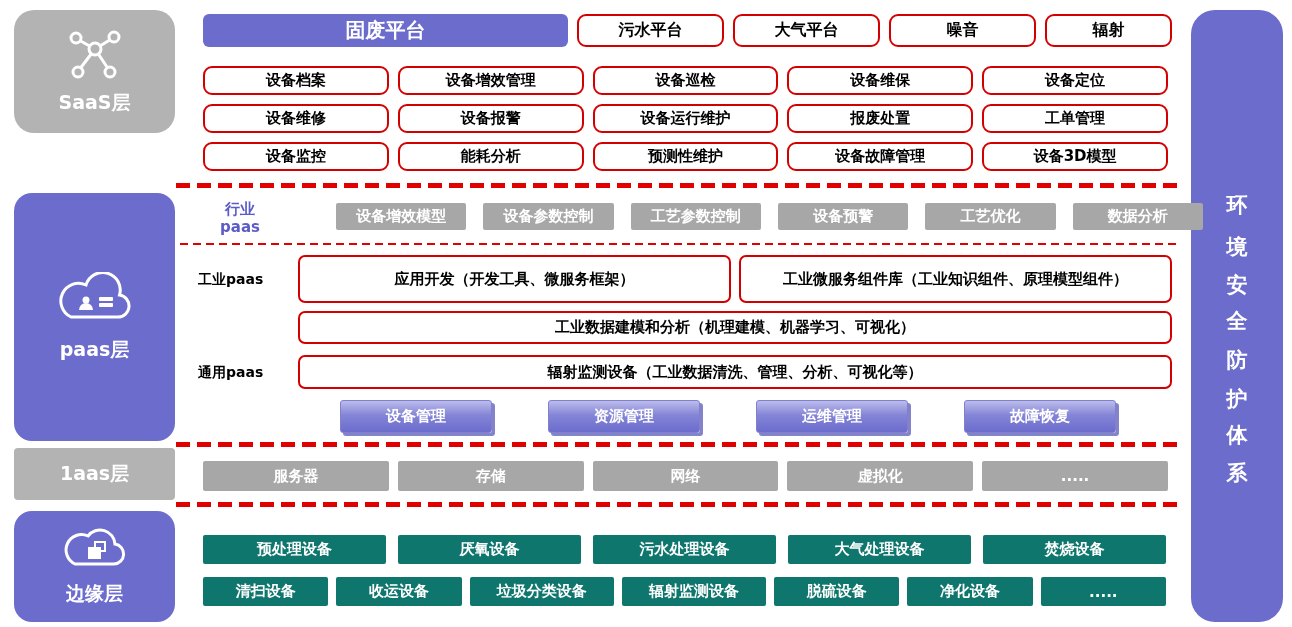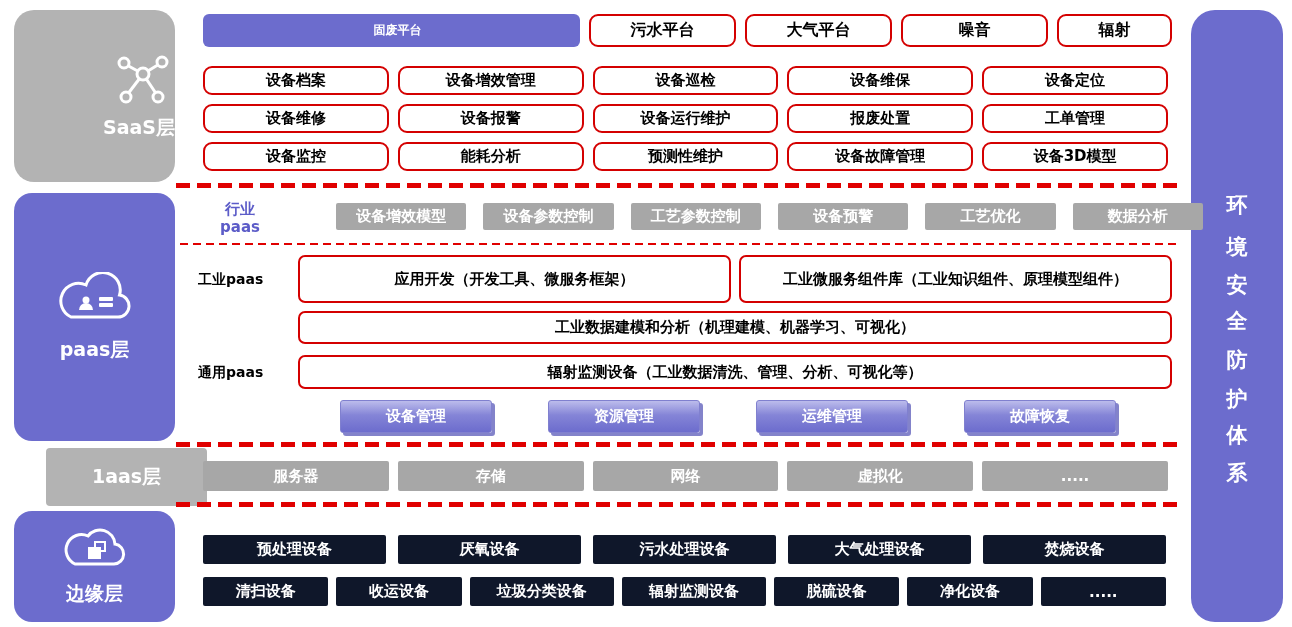--- a/index.html
+++ b/index.html
@@ -5,43 +5,43 @@
   html,body{margin:0;padding:0;background:#fff;}
   .canvas{position:relative;width:1292px;height:627px;background:#fff;overflow:hidden;
           font-family:"DejaVu Sans","Liberation Sans",sans-serif;}
 
   
   .layer{position:absolute;left:14px;display:flex;flex-direction:column;align-items:center;
          justify-content:center;gap:7px;}
   .purple-bg{background:#6c6ccd;}
   .gray-bg{background:#b3b3b3;}
   .layer-label{color:#fff;font-weight:bold;font-size:19px;}
-  .layer-saas{top:10px;width:161px;height:172px;border-radius:20px;align-items:flex-end;}
+  .layer-saas{top:10px;width:161px;height:123px;border-radius:20px;}
   .layer-paas{top:193px;width:161px;height:248px;border-radius:18px;}
-  .layer-iaas{top:448px;width:161px;height:58px;border-radius:4px;margin-left:32px;}
+  .layer-iaas{top:448px;width:161px;height:52px;border-radius:4px;}
   .layer-edge{top:511px;width:161px;height:111px;border-radius:18px;}
 
   
   .right-bar{position:absolute;left:1191px;top:10px;width:92px;height:612px;background:#6c6ccd;
              border-radius:24px;display:flex;align-items:center;justify-content:center;}
   .right-bar .vtext{writing-mode:vertical-rl;text-orientation:upright;color:#fff;font-weight:bold;
              font-size:21px;letter-spacing:38px;margin-top:30px;}
 
   
   .btn-red{display:flex;align-items:center;justify-content:center;background:#fff;
            border:2px solid #d40000;border-radius:9px;font-weight:bold;font-size:15px;color:#000;box-sizing:border-box;}
   .btn-gray{display:flex;align-items:center;justify-content:center;background:#a7a7a7;color:#fff;
            font-weight:bold;font-size:15px;border-radius:2px;}
-  .btn-purple{display:flex;align-items:center;justify-content:center;background:#0f172a;color:#fff;
+  .btn-purple{display:flex;align-items:center;justify-content:center;background:#0f766e;color:#fff;
            font-weight:bold;font-size:15px;border-radius:2px;}
 
   
   .platform-row{position:absolute;left:203px;top:14px;width:969px;height:33px;display:flex;gap:9px;}
   .platform-solid{background:#6c6ccd;color:#fff;border-radius:6px;display:flex;align-items:center;
-           justify-content:center;font-weight:bold;font-size:12px;flex:0 0 365px;padding-left:12px;}
+           justify-content:center;font-weight:bold;font-size:20px;flex:0 0 365px;}
   .platform-outline{flex:0 0 147px;font-size:16px;}
   .platform-outline:last-child{flex:1;}
 
   
   .saas-grid{position:absolute;left:203px;top:66px;width:965px;}
   .grid-row{display:flex;gap:9px;height:29px;margin-bottom:9px;}
   .grid-row .btn-red{flex:1;}
 
   
   .dash-thick{position:absolute;left:176px;width:1006px;height:5px;

